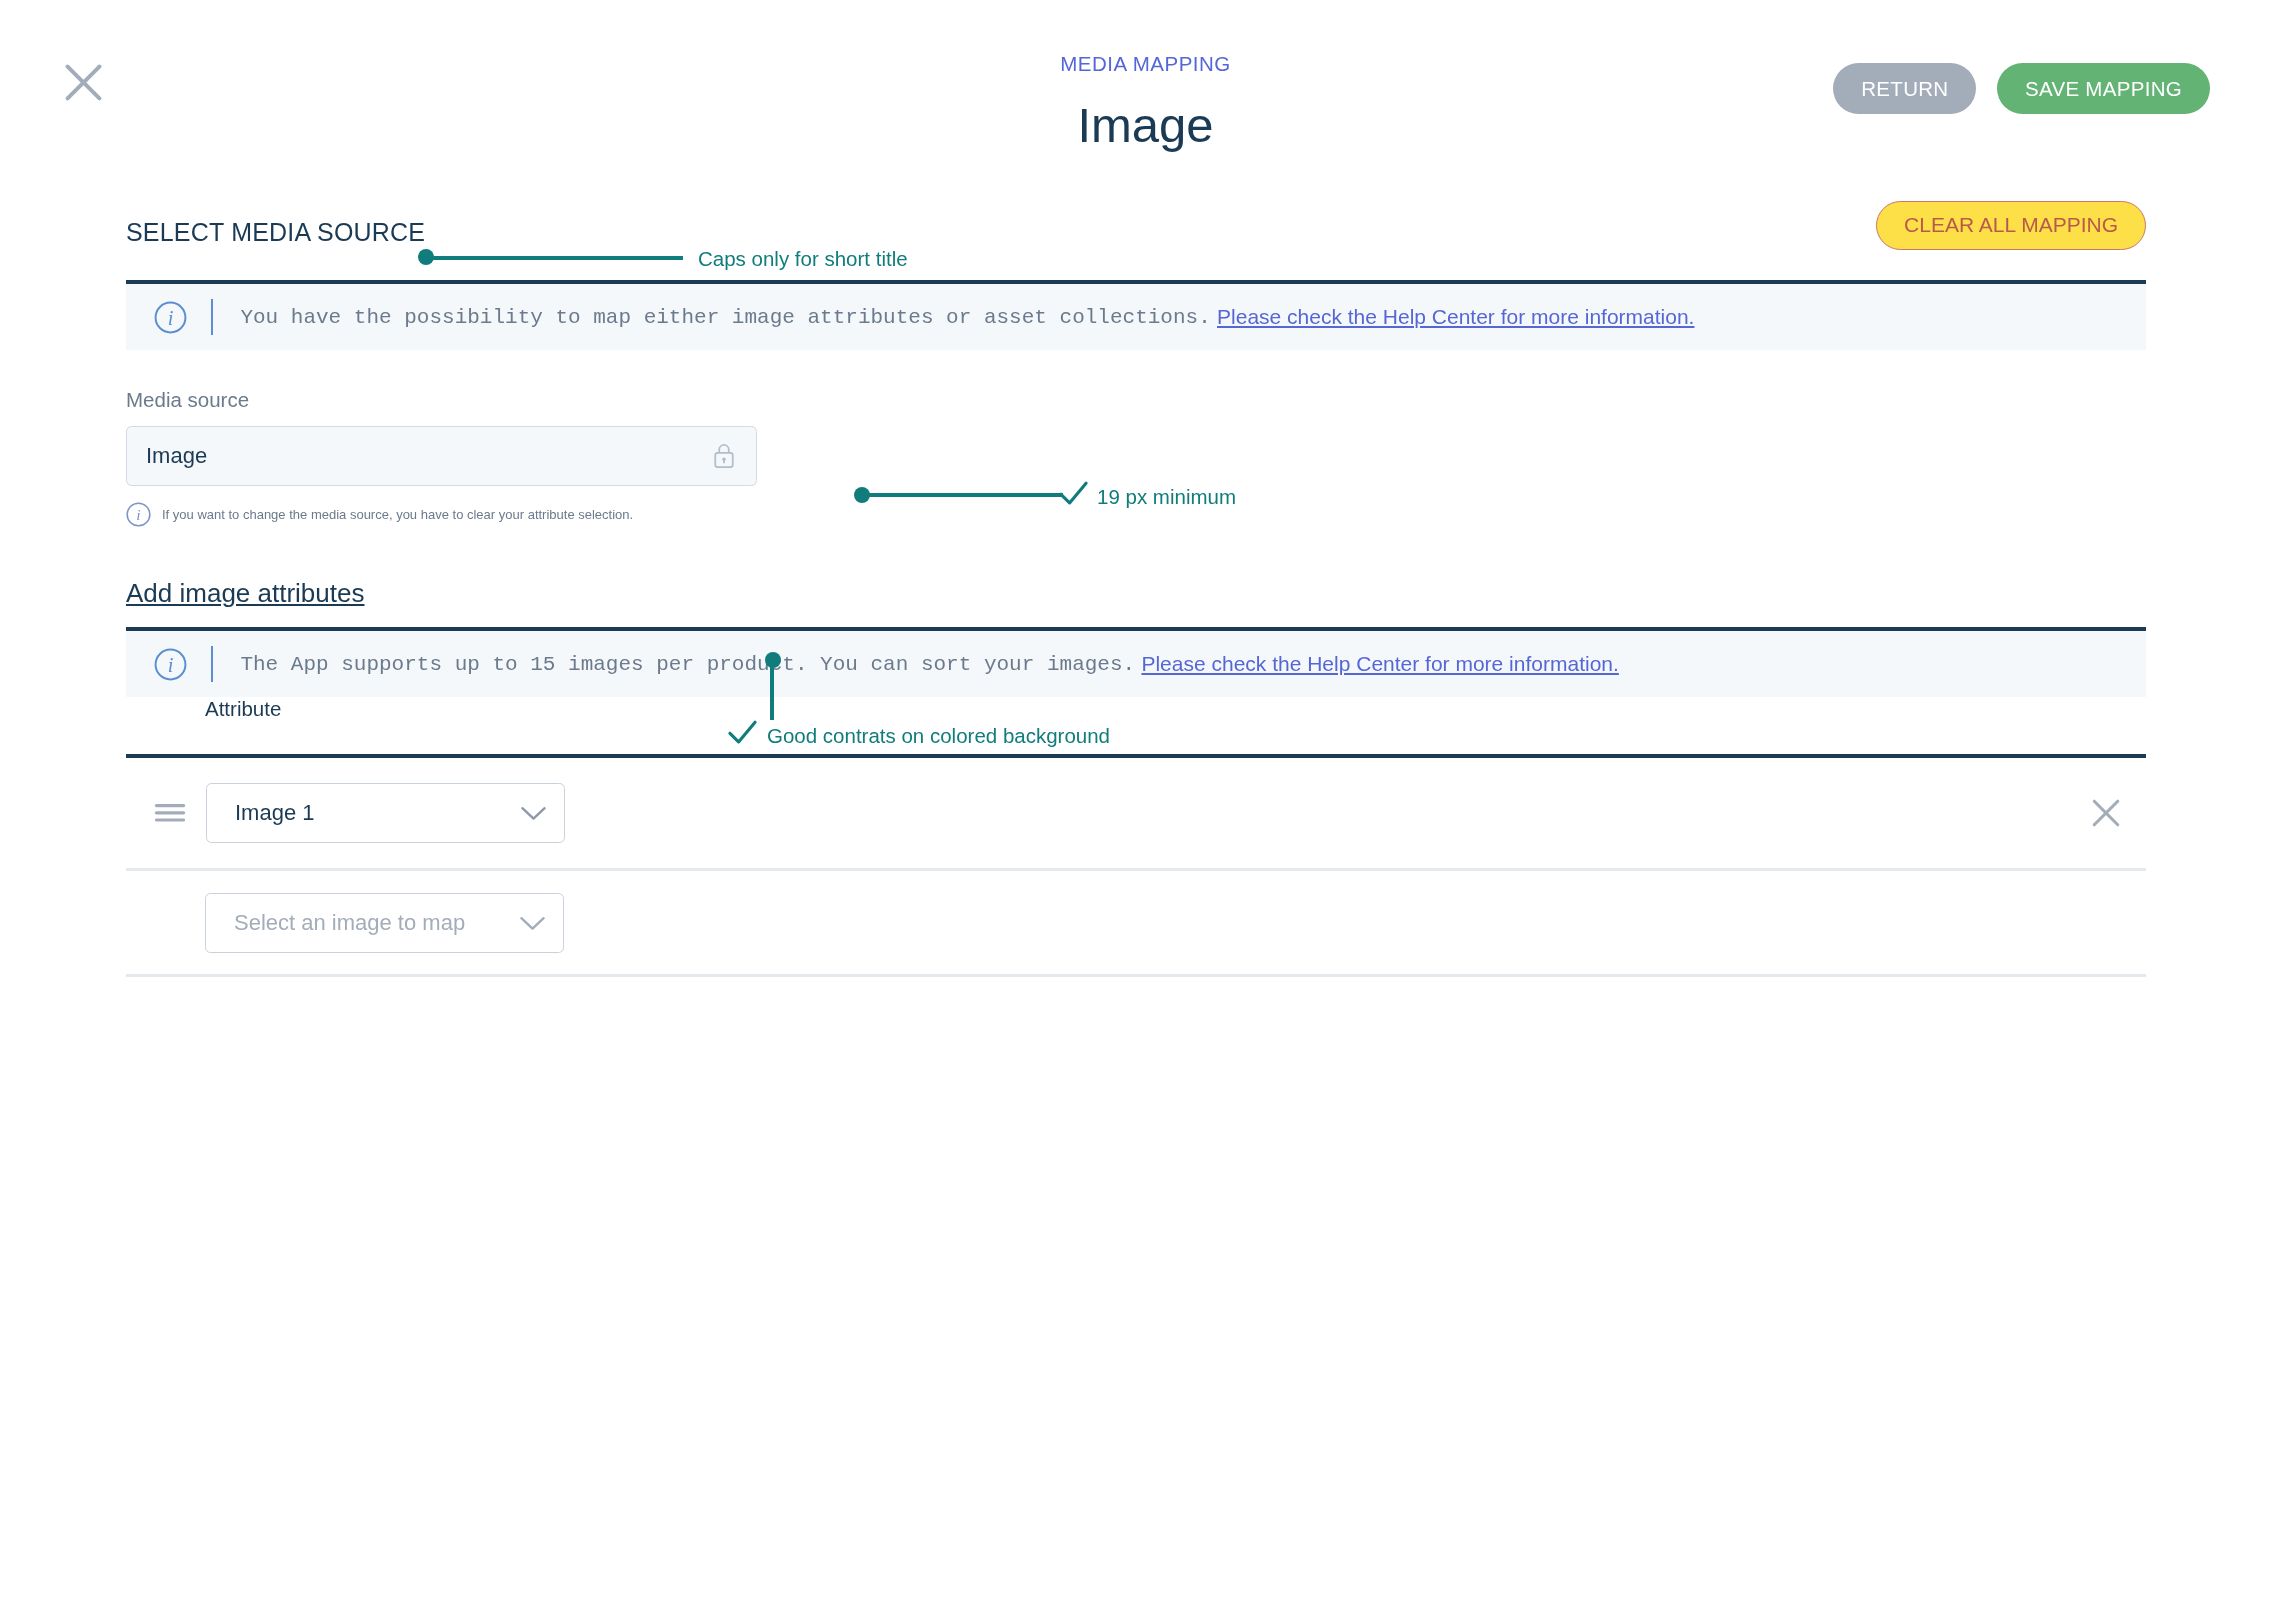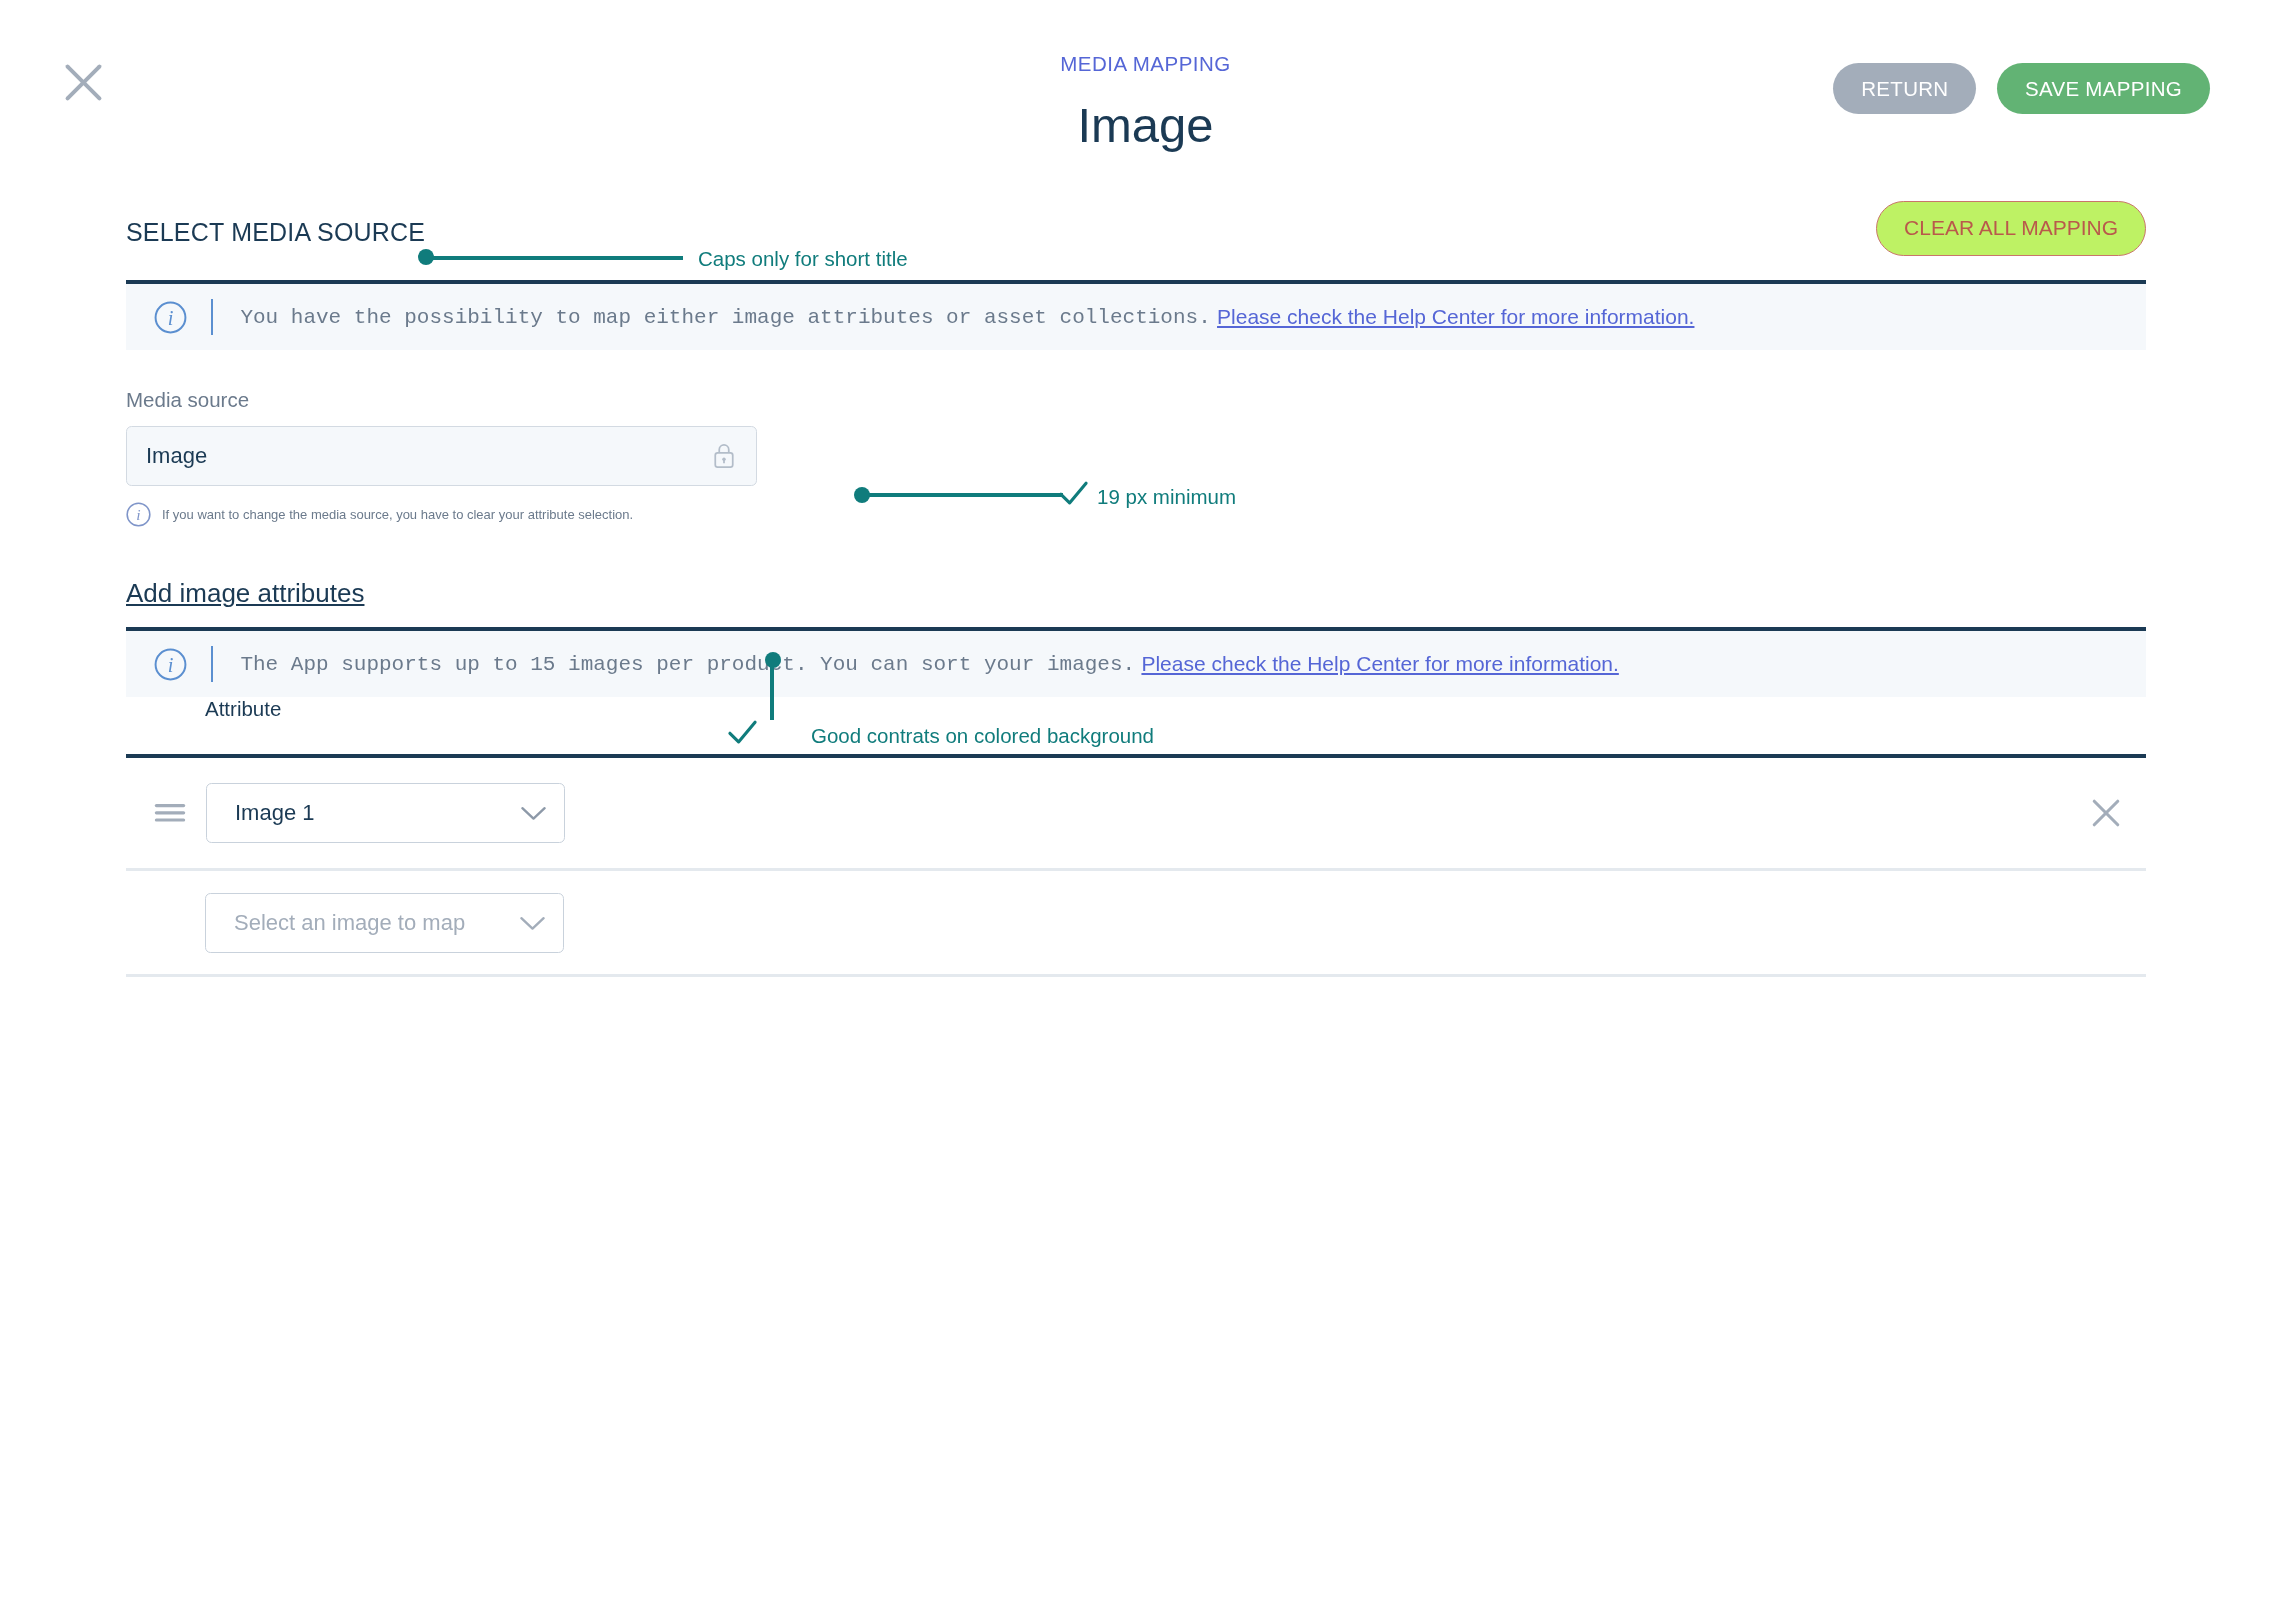--- a/index.html
+++ b/index.html
@@ -310,21 +310,21 @@
     <button class="btn-pill btn-return">RETURN</button>
     <button class="btn-pill btn-save">SAVE MAPPING</button>
   </div>
 </div>
 
 <div class="content">
 
   <div class="section-head">
     <div class="section-title-caps">SELECT MEDIA SOURCE</div>
     <div style="position:absolute; right:0; top:-17.4px;">
-      <button style="border:1.6px solid #c9766a; background:#bef264; color:#b9594b; border-radius:788px; font-size:21px; padding:0 27px; height:55px; line-height:46px; cursor:pointer; font-family:'Liberation Sans',sans-serif; white-space:nowrap;">CLEAR ALL MAPPING</button>
+      <button style="border:1.6px solid #c9766a; background:#fde047; color:#b9594b; border-radius:788px; font-size:21px; padding:0 27px; height:49px; line-height:46px; cursor:pointer; font-family:'Liberation Sans',sans-serif; white-space:nowrap;">CLEAR ALL MAPPING</button>
     </div>
   </div>
 
   <div class="rule-dark"></div>
 
   <div class="banner">
     <svg class="info-icon" viewBox="0 0 42 42">
       <circle cx="21" cy="21" r="19" fill="none" stroke="#5b8fd0" stroke-width="2.5"></circle>
       <text x="21" y="30" text-anchor="middle" font-family="Liberation Serif, serif" font-style="italic" font-size="26" fill="#5b8fd0">i</text>
     </svg>
@@ -420,15 +420,15 @@
   <svg class="anno-check" style="left:1057px; top:477px;" viewBox="0 0 42 42">
     <polyline points="5,22 16,33 37,8" fill="none" stroke="#107c7c" stroke-width="4" stroke-linecap="round" stroke-linejoin="round"></polyline>
   </svg>
   <div class="anno" style="left:1097px; top:487px;">19 px minimum</div>
 
   <div class="anno-dot" style="left:765px; top:652px;"></div>
   <div class="anno-line-v" style="left:770px; top:660px; height:60px;"></div>
   <svg class="anno-check" style="left:726px; top:716px;" viewBox="0 0 42 42">
     <polyline points="5,22 16,33 37,8" fill="none" stroke="#107c7c" stroke-width="4" stroke-linecap="round" stroke-linejoin="round"></polyline>
   </svg>
-  <div class="anno" style="left:811px; top:726px;">Good contrats on colored background</div>
+  <div class="anno" style="left:767px; top:726px;">Good contrats on colored background</div>
 </div>
 
 
 </body></html>

